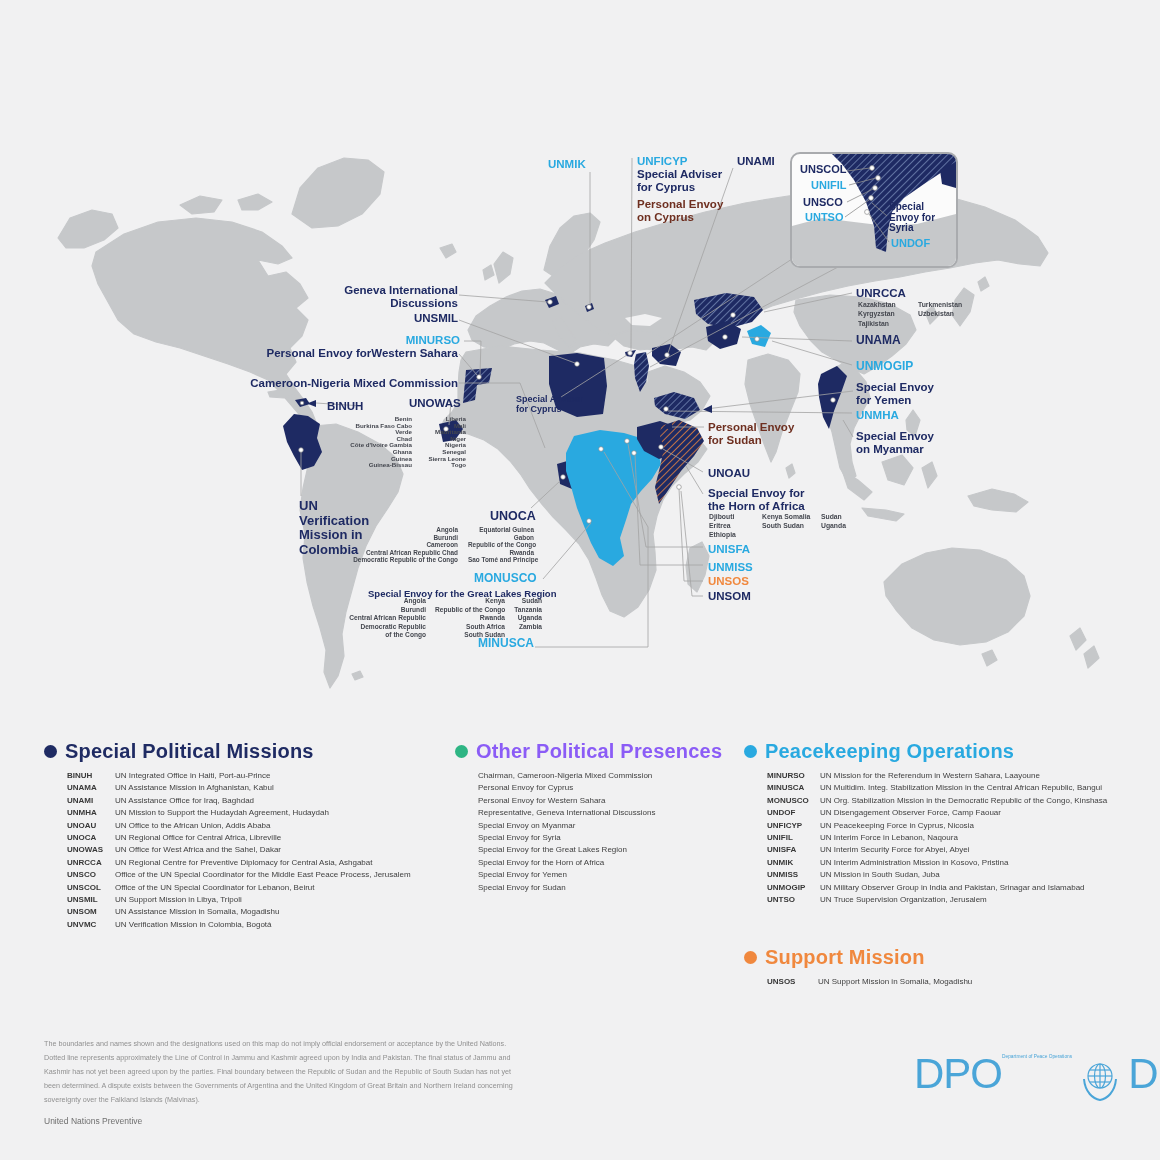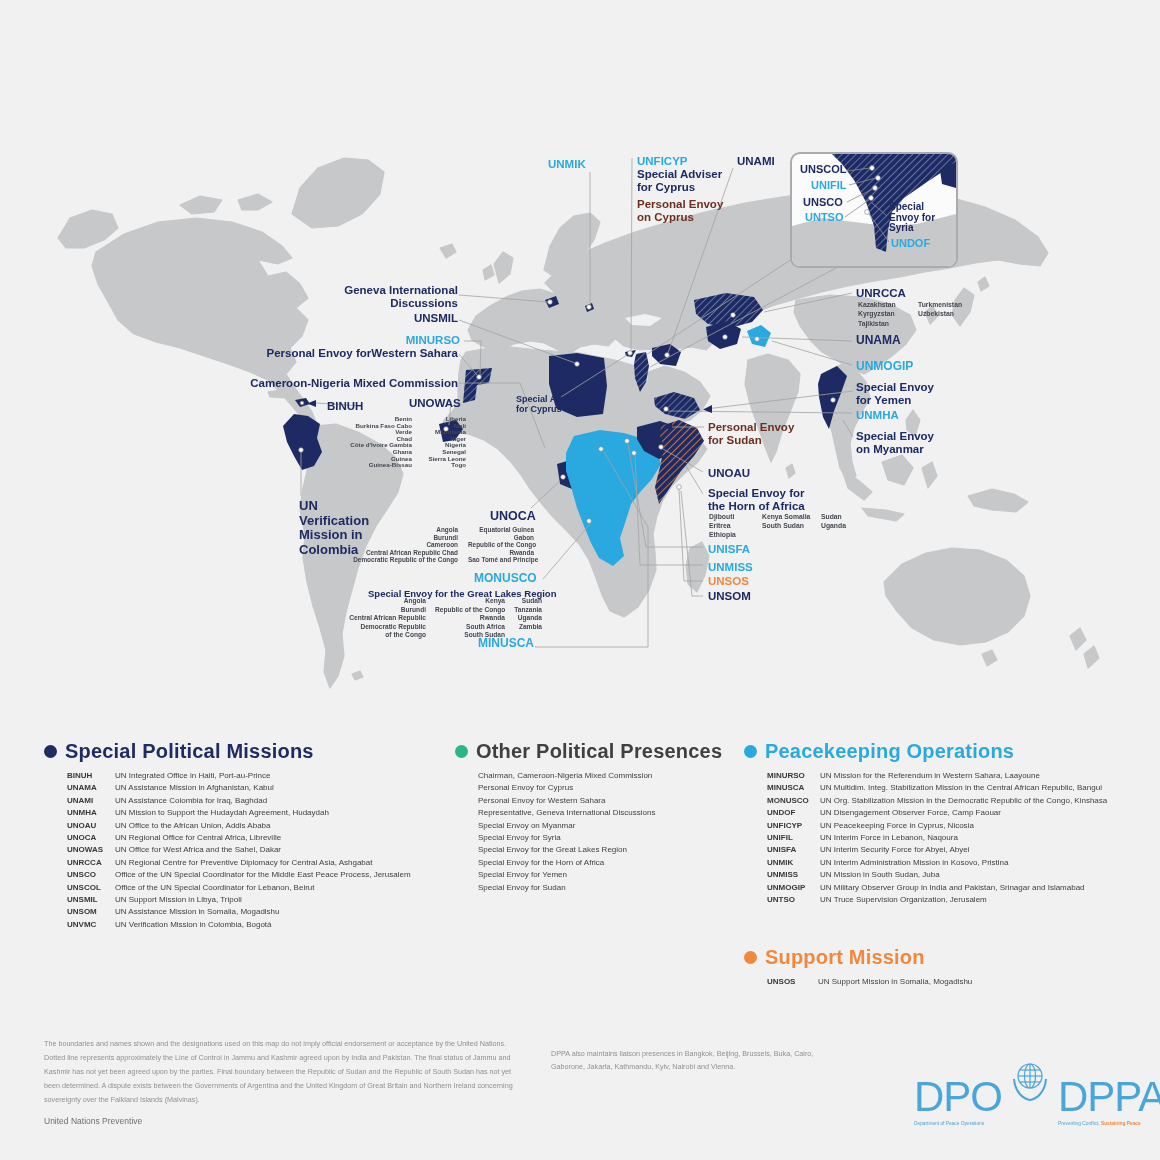--- a/index.html
+++ b/index.html
@@ -34,21 +34,21 @@
   .lg-items{margin-left:23px;margin-top:7px;}
   .lg-row{display:flex;font-size:8px;color:#3F3F3F;line-height:12.4px;}
   .lg-code{font-weight:700;color:#383838;}
   .lg-desc{white-space:nowrap;}
   .foot{position:absolute;color:#909090;font-size:7.2px;}
   #disclaimer{left:44px;top:1037px;width:478px;line-height:14px;}
   #notes{left:551px;top:1037px;width:274px;line-height:13px;}
   #notes .p2{margin-top:10px;}
   #geospatial{left:44px;top:1116px;font-size:8.5px;color:#6F6F6F;}
   #logos{position:absolute;left:914px;top:1052px;display:flex;align-items:flex-start;gap:5px;}
-  .logo-block{display:flex;flex-direction:column;margin-top:23px;}
+  .logo-block{display:flex;}
   .logo-word{font-size:42px;line-height:44px;font-weight:400;color:#4AA5D8;letter-spacing:-1px;}
   .logo-tag{font-size:4.8px;color:#4AA5D8;margin-top:2px;white-space:nowrap;}
   .logo-tag .hl{color:#F0883E;font-weight:700;}
   #emblem{margin-top:5px;}
 </style>
 </head>
 <body>
 
 <svg id="map-svg" width="1160" height="1160" viewBox="0 0 1160 1160">
   <defs>
@@ -437,21 +437,21 @@
       <div class="lg-row">
         <span class="lg-code" style="flex: 0 0 48px;">BINUH</span>
         <span class="lg-desc">UN Integrated Office in Haiti, Port-au-Prince</span>
       </div>
       <div class="lg-row">
         <span class="lg-code" style="flex: 0 0 48px;">UNAMA</span>
         <span class="lg-desc">UN Assistance Mission in Afghanistan, Kabul</span>
       </div>
       <div class="lg-row">
         <span class="lg-code" style="flex: 0 0 48px;">UNAMI</span>
-        <span class="lg-desc">UN Assistance Colombia for Iraq, Baghdad</span>
+        <span class="lg-desc">UN Assistance Office for Iraq, Baghdad</span>
       </div>
       <div class="lg-row">
         <span class="lg-code" style="flex: 0 0 48px;">UNMHA</span>
         <span class="lg-desc">UN Mission to Support the Hudaydah Agreement, Hudaydah</span>
       </div>
       <div class="lg-row">
         <span class="lg-code" style="flex: 0 0 48px;">UNOAU</span>
         <span class="lg-desc">UN Office to the African Union, Addis Ababa</span>
       </div>
       <div class="lg-row">
@@ -484,21 +484,21 @@
       </div>
       <div class="lg-row">
         <span class="lg-code" style="flex: 0 0 48px;">UNVMC</span>
         <span class="lg-desc">UN Verification Mission in Colombia, Bogotá</span>
       </div>
     </div>
   </div>
 <div id="legend-sec-1" class="lg-sec" style="left:455px;top:740px;">
     <div class="lg-head">
       <span class="lg-dot" style="background: rgb(46, 181, 132);"></span>
-      <span class="lg-title" style="color: #404040;">Other Political Presences</span>
+      <span class="lg-title" style="color: #8b5cf6;">Other Political Presences</span>
     </div>
     <div class="lg-items">
       <div class="lg-row">
         <span class="lg-desc">Chairman, Cameroon-Nigeria Mixed Commission</span>
       </div>
       <div class="lg-row">
         <span class="lg-desc">Personal Envoy for Cyprus</span>
       </div>
       <div class="lg-row">
         <span class="lg-desc">Personal Envoy for Western Sahara</span>
@@ -587,21 +587,20 @@
       <div class="lg-row">
         <span class="lg-code" style="flex: 0 0 51px;">UNSOS</span>
         <span class="lg-desc">UN Support Mission in Somalia, Mogadishu</span>
       </div>
     </div>
   </div>
 
 <div id="disclaimer" class="foot">The boundaries and names shown and the designations used on this map do not imply official endorsement or acceptance by the United Nations. Dotted line represents approximately the Line of Control in Jammu and Kashmir agreed upon by India and Pakistan. The final status of Jammu and Kashmir has not yet been agreed upon by the parties. Final boundary between the Republic of Sudan and the Republic of South Sudan has not yet been determined. A dispute exists between the Governments of Argentina and the United Kingdom of Great Britain and Northern Ireland concerning sovereignty over the Falkland Islands (Malvinas).</div>
 
 <div id="notes" class="foot">
-  <div class="p2">DPPA also maintains liaison presences in Bangkok, Beijing, Brussels, Buka, Cairo, Gaborone, Jakarta, Kathmandu, Kyiv, Nairobi and Vienna.</div>
 </div>
 
 <div id="geospatial" class="foot">United Nations Preventive</div>
 
 <div id="logos">
   <div class="logo-block">
     <span class="logo-word">DPO</span>
     <span class="logo-tag">Department of Peace Operations</span>
   </div>
   <svg id="emblem" width="46" height="46" viewBox="0 0 46 46">

